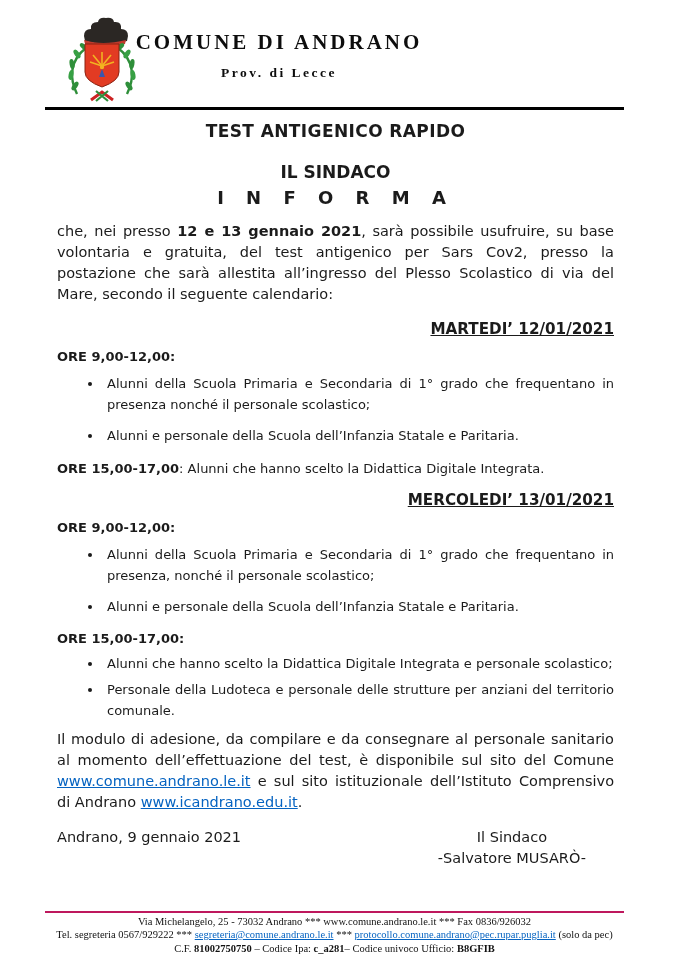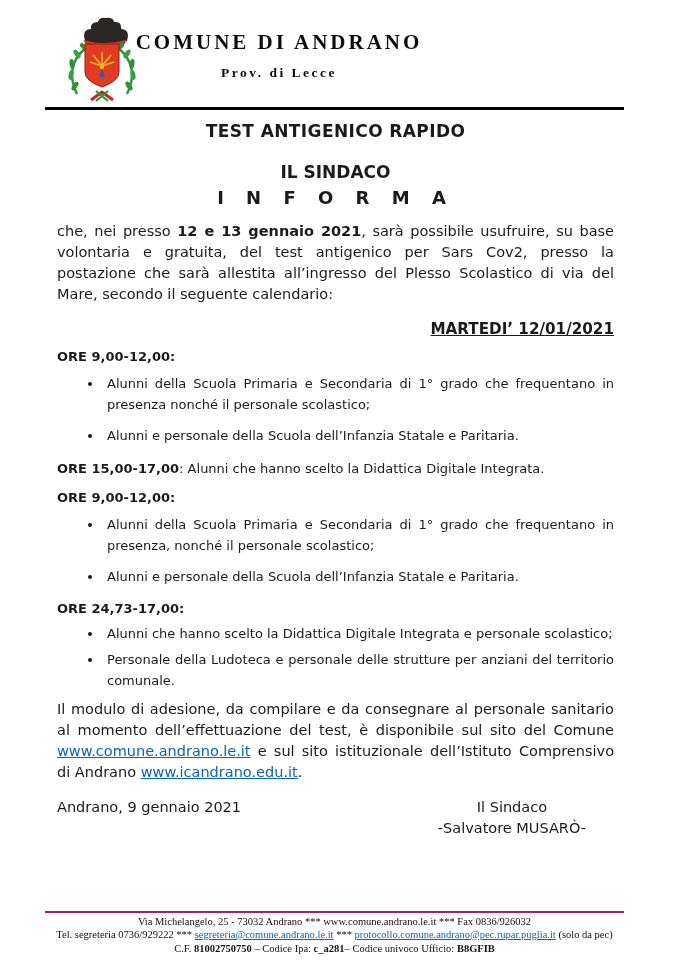--- a/index.html
+++ b/index.html
@@ -124,40 +124,41 @@
   <p class="para"><span>che, nei presso </span><b>12 e 13 gennaio 2021</b><span>, sarà possibile usufruire, su base volontaria e gratuita, del test antigenico per Sars Cov2, presso la postazione che sarà allestita all’ingresso del Plesso Scolastico di via del Mare, secondo il seguente calendario:</span></p>
 
   <div class="day-heading">MARTEDI’ 12/01/2021</div>
   <div class="time-row"><span class="time-label">ORE 9,00-12,00:</span></div>
   <ul class="bullets">
     <li>Alunni della Scuola Primaria e Secondaria di 1° grado che frequentano in presenza nonché il personale scolastico;</li>
     <li>Alunni e personale della Scuola dell’Infanzia Statale e Paritaria.</li>
   </ul>
   <div class="time-row" style="margin-top:12px;"><span class="time-label">ORE 15,00-17,00</span><span>: Alunni che hanno scelto la Didattica Digitale Integrata.</span></div>
 
+  <div class="day-heading second">MERCOLEDI’ 13/01/2021</div>
   <div class="time-row"><span class="time-label">ORE 9,00-12,00:</span></div>
   <ul class="bullets">
     <li>Alunni della Scuola Primaria e Secondaria di 1° grado che frequentano in presenza, nonché il personale scolastico;</li>
     <li>Alunni e personale della Scuola dell’Infanzia Statale e Paritaria.</li>
   </ul>
-  <div class="time-row" style="margin-top:11px;"><span class="time-label">ORE 24,73-17,00:</span></div>
+  <div class="time-row" style="margin-top:11px;"><span class="time-label">ORE 15,00-17,00:</span></div>
   <ul class="bullets tight" style="margin-top:4px;">
     <li>Alunni che hanno scelto la Didattica Digitale Integrata e personale scolastico;</li>
     <li>Personale della Ludoteca e personale delle strutture per anziani del territorio comunale.</li>
   </ul>
 
   <p class="para" style="margin-top:8px;"><span>Il modulo di adesione, da compilare e da consegnare al personale sanitario al momento dell’effettuazione del test, è disponibile sul sito del Comune </span><a class="doclink">www.comune.andrano.le.it</a><span>  e sul sito istituzionale dell’Istituto Comprensivo di Andrano </span><a class="doclink">www.icandrano.edu.it</a><span>.</span></p>
 
   <div class="sig-row">
     <div>Andrano, 9 gennaio 2021</div>
     <div class="sig-block">
       <div>Il Sindaco</div>
       <div>-Salvatore MUSARÒ-</div>
     </div>
   </div>
 
   <div class="footer">
     <div>Via Michelangelo, 25 - 73032 Andrano *** www.comune.andrano.le.it *** Fax 0836/926032</div>
-    <div><span>Tel. segreteria 0736/929222 *** </span><a class="doclink">segreteria@comune.andrano.le.it</a><span> *** </span><a class="doclink">protocollo.comune.andrano@pec.rupar.puglia.it</a><span> (solo da pec)</span></div>
+    <div><span>Tel. segreteria 0567/929222 *** </span><a class="doclink">segreteria@comune.andrano.le.it</a><span> *** </span><a class="doclink">protocollo.comune.andrano@pec.rupar.puglia.it</a><span> (solo da pec)</span></div>
     <div><span>C.F. </span><b>81002750750</b><span> – Codice Ipa: </span><b>c_a281</b><span>– Codice univoco Ufficio: </span><b>B8GFIB</b></div>
   </div>
 
 </div>
 
 </body></html>

